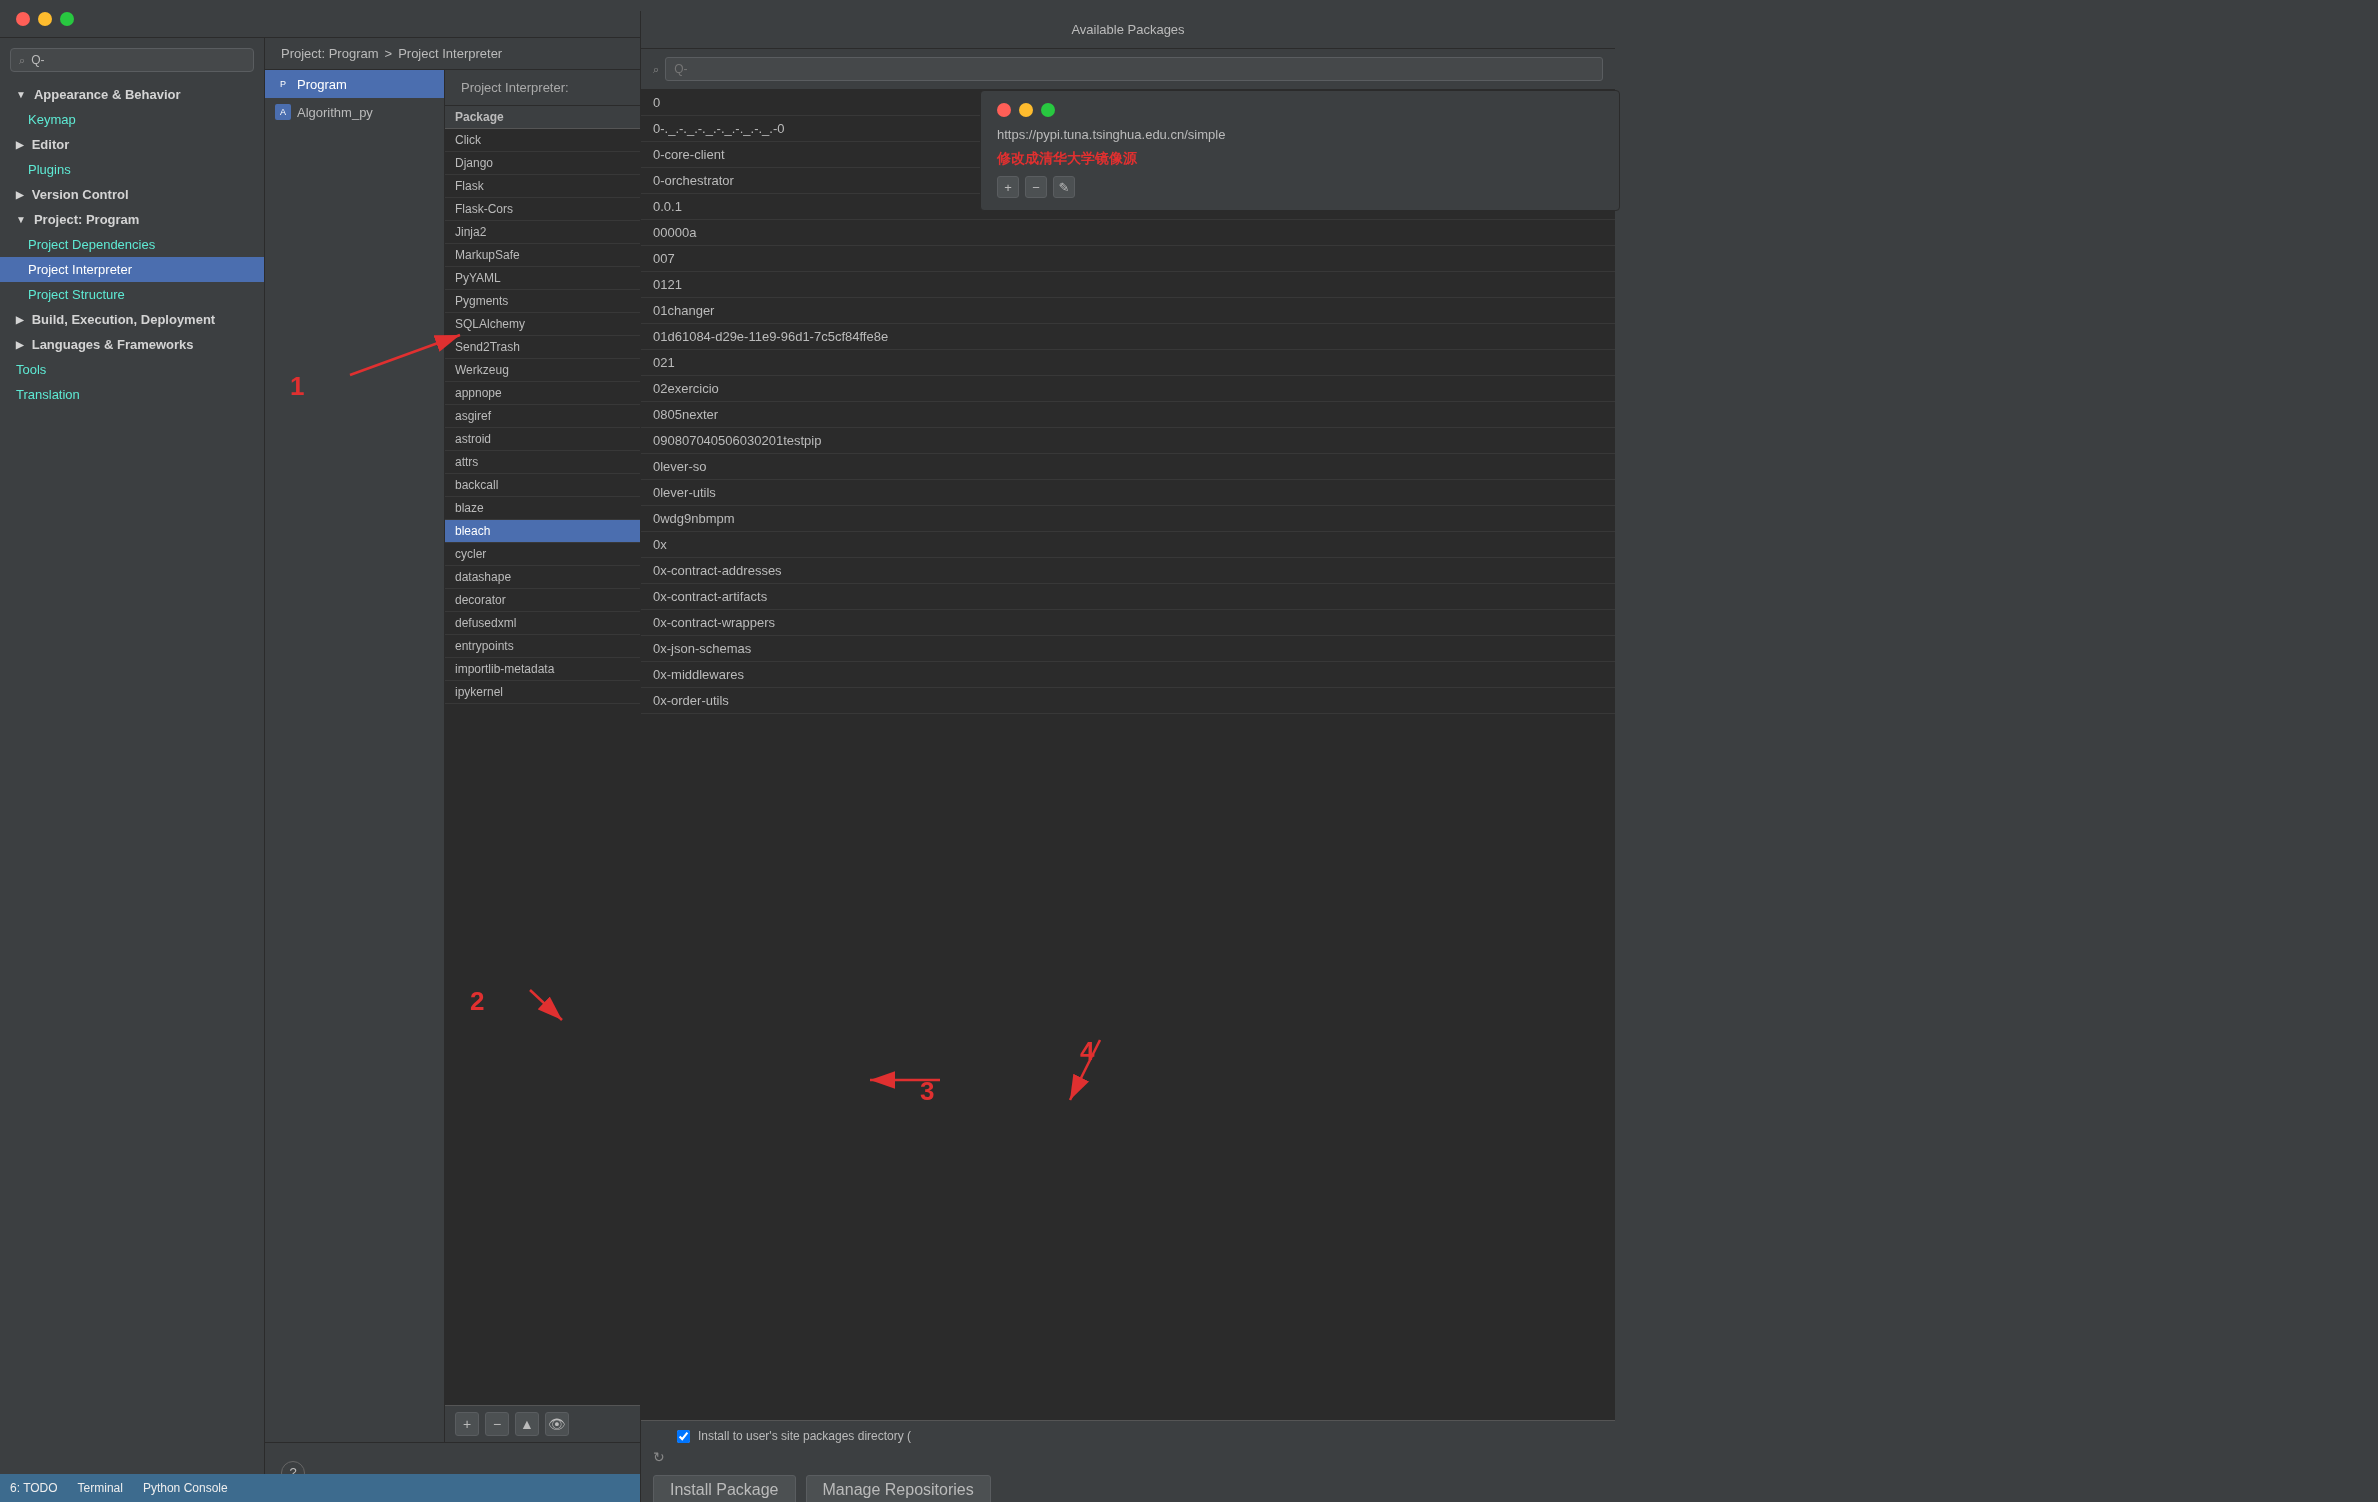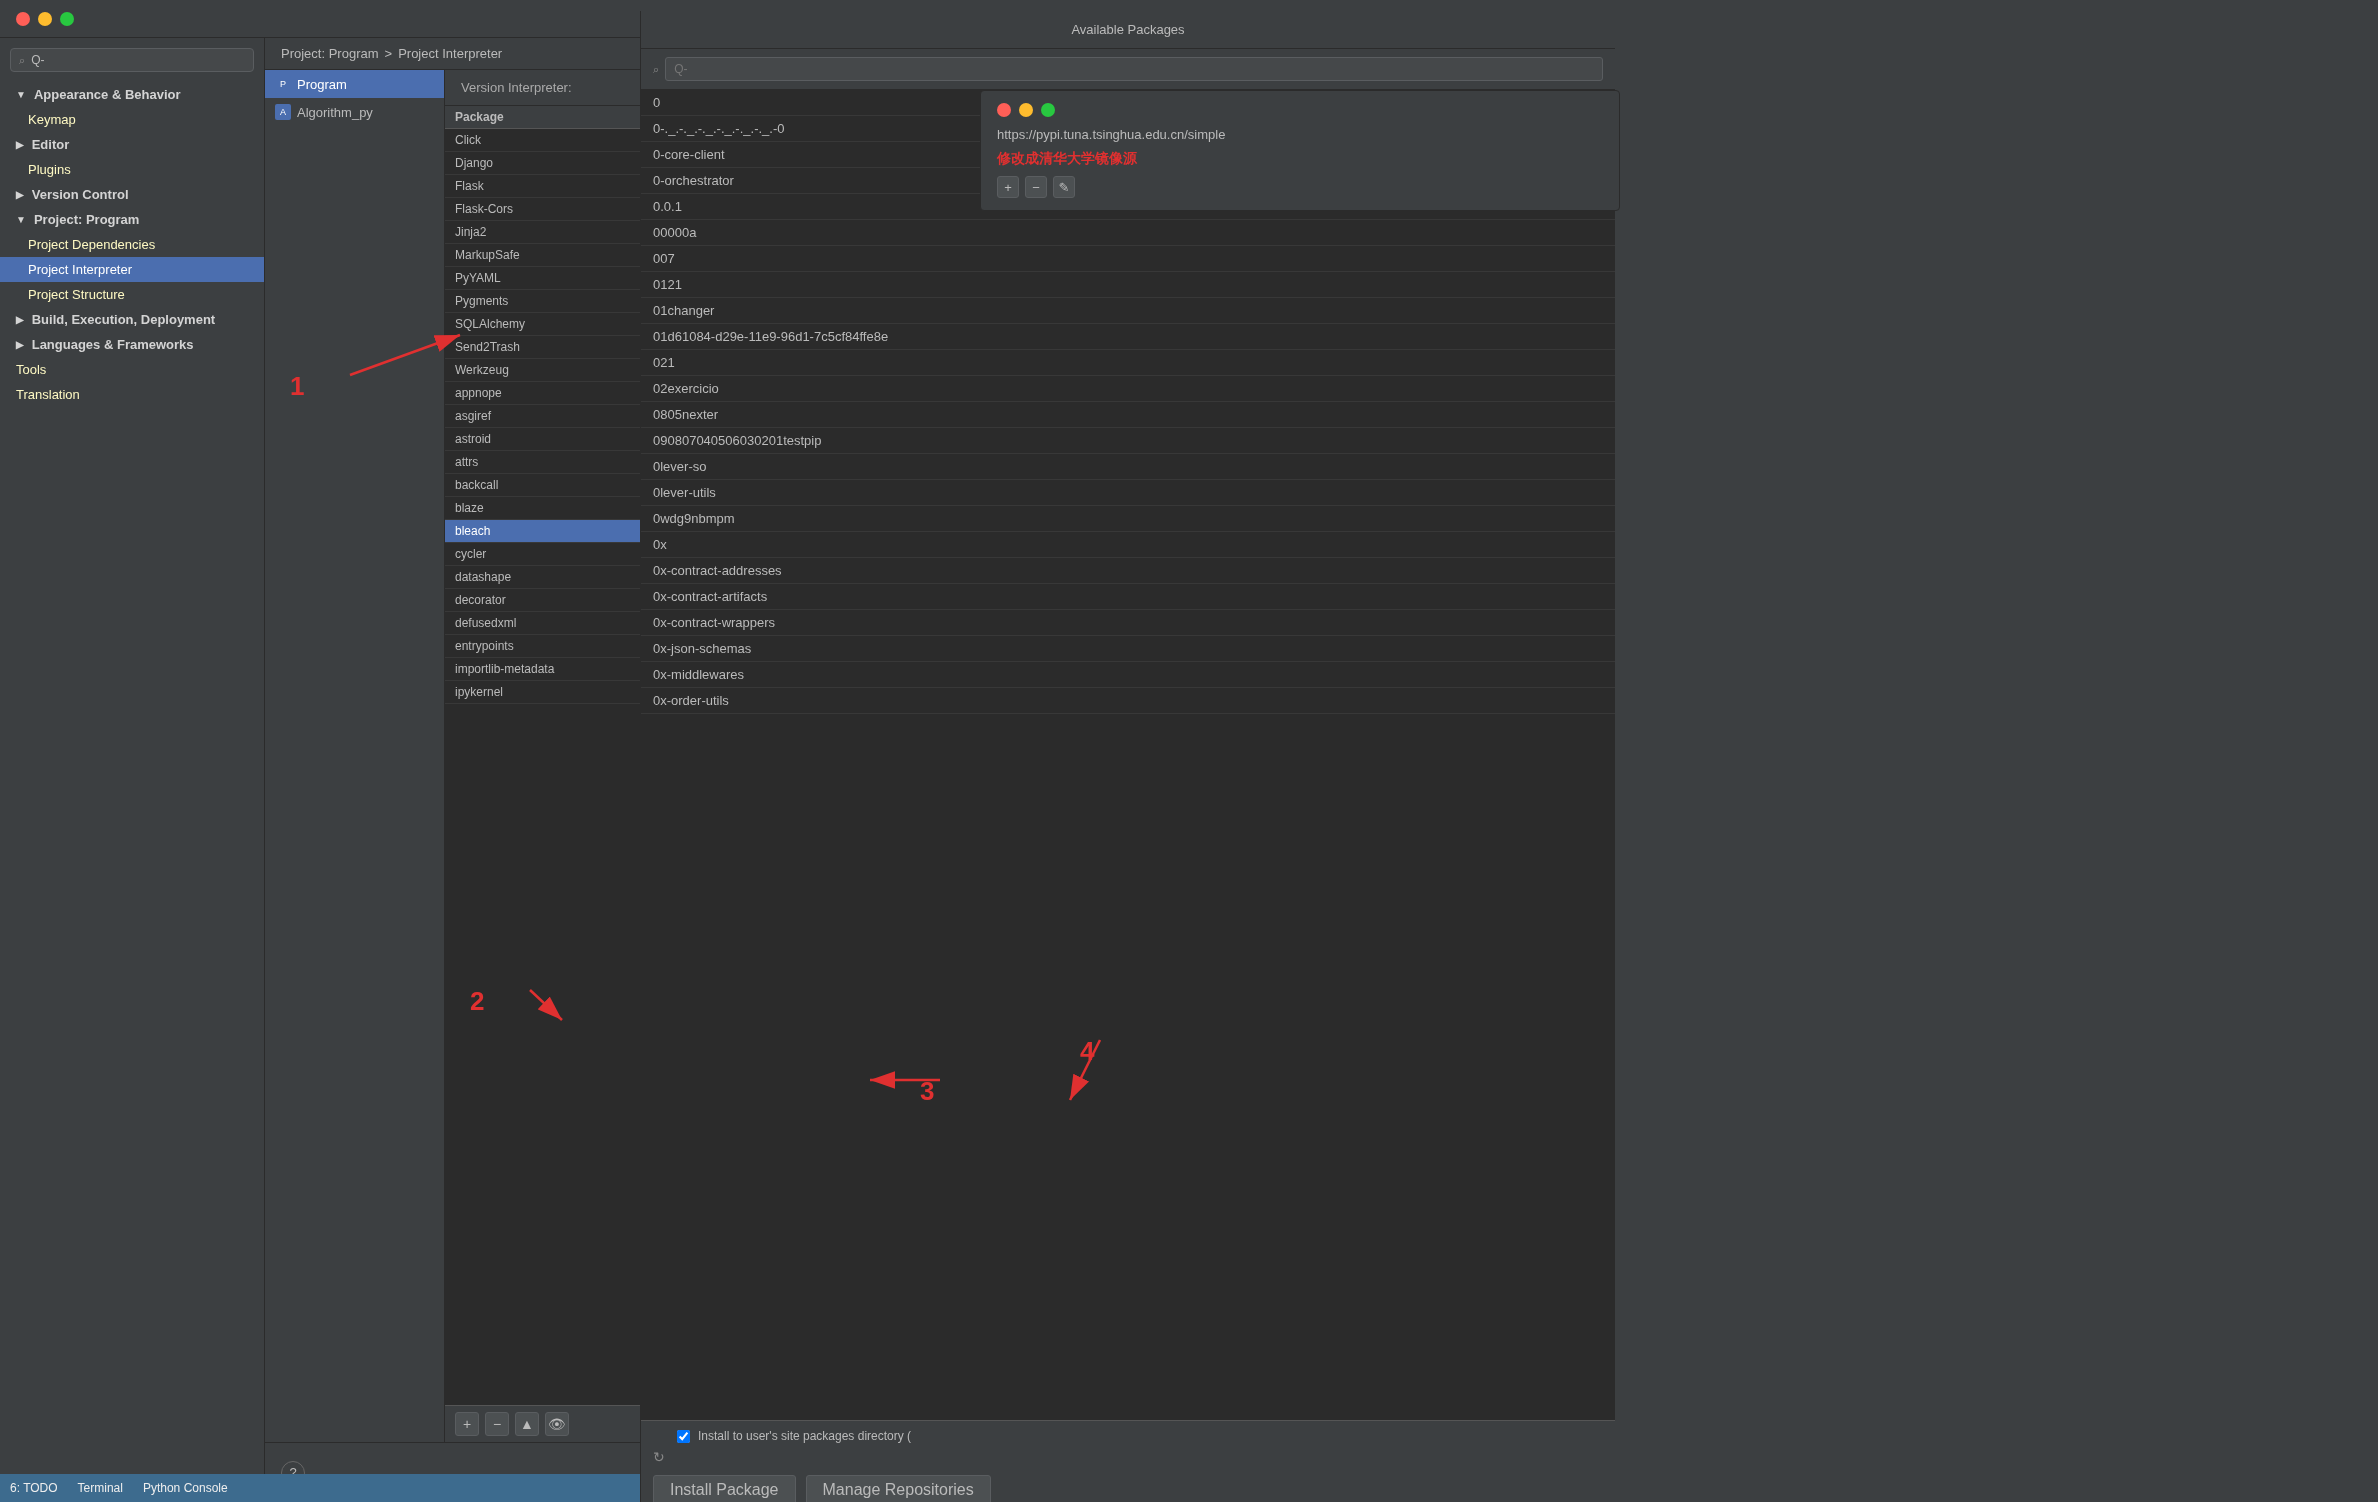--- a/index.html
+++ b/index.html
@@ -84,21 +84,21 @@
       display: flex;
       align-items: center;
       gap: 6px;
     }
 
     .search-icon-char { color: #888; font-size: 11px; }
 
     .sidebar-item {
       padding: 5px 16px;
       cursor: pointer;
-      color: #fef9c3;
+      color: #5eead4;
       font-size: 13px;
       display: flex;
       align-items: center;
       gap: 6px;
     }
     .sidebar-item.selected { background: #4b6eaf; color: #fff; }
 
     .sidebar-item.group {
       font-weight: bold;
       color: #d4d4d4;
@@ -541,21 +541,21 @@
             <span>Program</span>
           </div>
           <div class="project-item">
             <div class="project-icon">A</div>
             <span>Algorithm_py</span>
           </div>
         </div>
 
         <div class="packages-panel">
           <div class="interpreter-row">
-            <span class="interpreter-label">Version Interpreter:</span>
+            <span class="interpreter-label">Project Interpreter:</span>
           </div>
 
           <div class="packages-header">
             <span class="pkg-col-name">Package</span>
           </div>
 
           <div class="packages-table">
 
           <div class="pkg-row">
                 <span class="pkg-col-name">Click</span>

